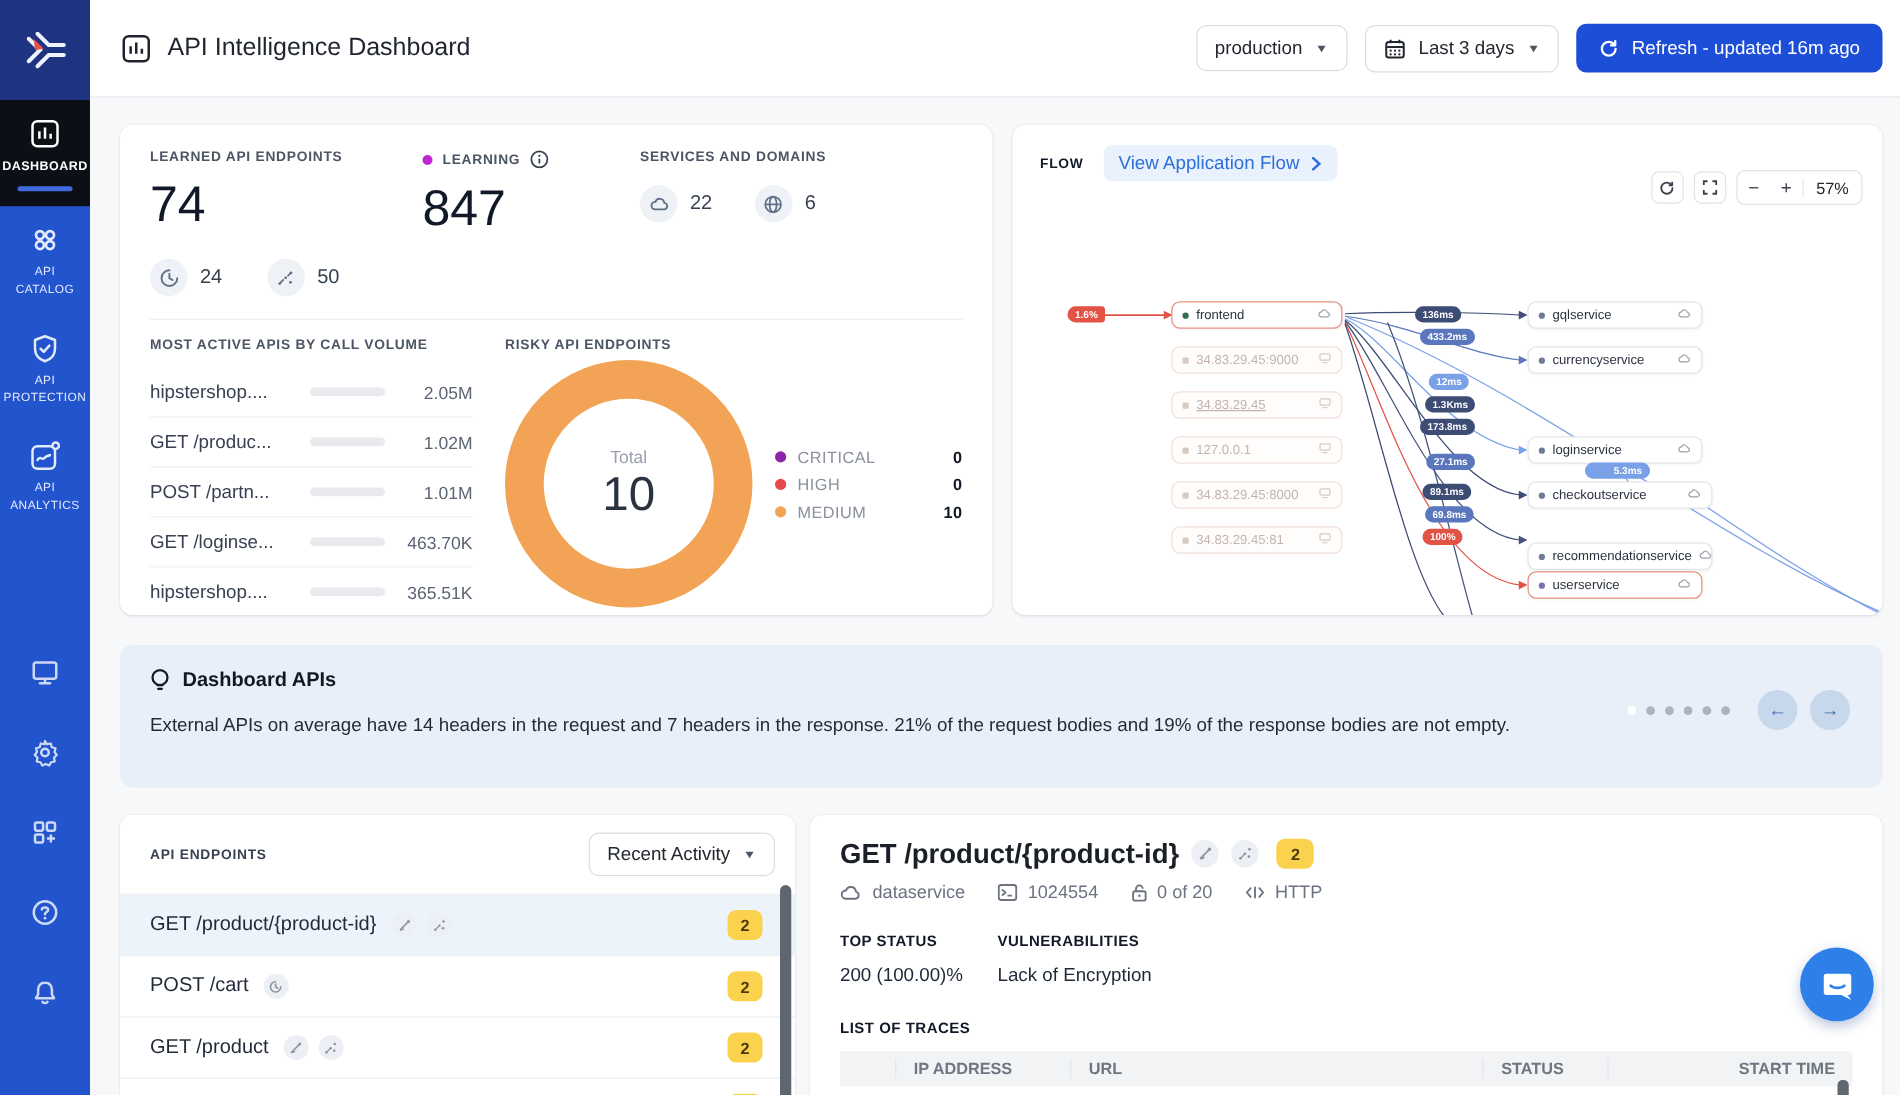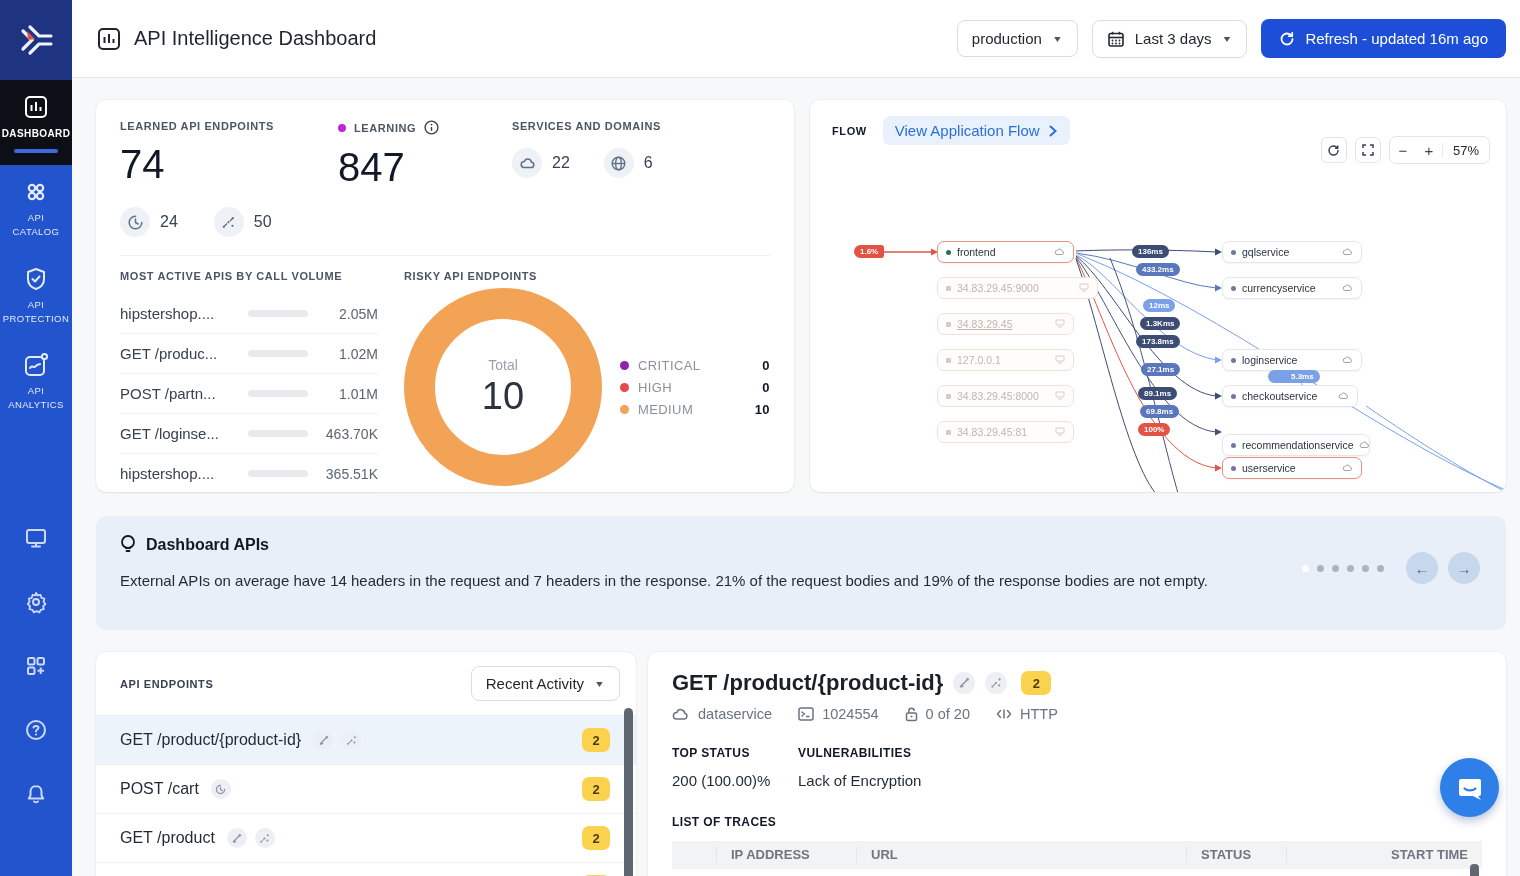--- a/index.html
+++ b/index.html
@@ -448,21 +448,21 @@
     <span class="src-badge">1.6%</span>
 
     <div class="fnode hl" style="left:127px;top:141px;width:137px;">
       <span class="dt" style="background:#2f6d54;"></span>
       <span>frontend</span>
       <span class="ric"><svg width="11" height="9" viewBox="0 0 11 9">
             <path d="M3 7.5 a2 2 0 0 1 .3-4 a2.4 2.4 0 0 1 4.6.5 a1.7 1.7 0 0 1-.3 3.5 Z" fill="none" stroke="#9aa1ac" stroke-width="1"></path>
           </svg></span>
     </div>
 
-    <div class="fnode faded" style="left:127px;top:177px;width:161px;">
+    <div class="fnode faded" style="left:127px;top:177px;width:137px;">
       <span class="dt"></span>
       <span>34.83.29.45:9000</span>
       <span class="ric"><svg width="10" height="9" viewBox="0 0 10 9">
             <rect x="1" y="1" width="8" height="5" rx="1" fill="none" stroke="#d8c9c3" stroke-width="1"></rect>
             <line x1="3" y1="8" x2="7" y2="8" stroke="#d8c9c3" stroke-width="1"></line>
           </svg></span>
     </div>
     <div class="fnode faded" style="left:127px;top:213px;width:137px;text-decoration:underline;">
       <span class="dt"></span>
       <span>34.83.29.45</span>
@@ -510,21 +510,21 @@
             <path d="M3 7.5 a2 2 0 0 1 .3-4 a2.4 2.4 0 0 1 4.6.5 a1.7 1.7 0 0 1-.3 3.5 Z" fill="none" stroke="#9aa1ac" stroke-width="1"></path>
           </svg></span>
     </div>
     <div class="fnode" style="left:412px;top:249px;width:140px;">
       <span class="dt"></span>
         <span>loginservice</span>
       <span class="ric"><svg width="11" height="9" viewBox="0 0 11 9">
             <path d="M3 7.5 a2 2 0 0 1 .3-4 a2.4 2.4 0 0 1 4.6.5 a1.7 1.7 0 0 1-.3 3.5 Z" fill="none" stroke="#9aa1ac" stroke-width="1"></path>
           </svg></span>
     </div>
-    <div class="fnode" style="left:412px;top:285px;width:136px;">
+    <div class="fnode" style="left:412px;top:285px;width:148px;">
       <span class="dt"></span>
         <span>checkoutservice</span>
       <span class="ric"><svg width="11" height="9" viewBox="0 0 11 9">
             <path d="M3 7.5 a2 2 0 0 1 .3-4 a2.4 2.4 0 0 1 4.6.5 a1.7 1.7 0 0 1-.3 3.5 Z" fill="none" stroke="#9aa1ac" stroke-width="1"></path>
           </svg></span>
     </div>
     <div class="fnode" style="left:412px;top:321px;width:148px;margin-top:13px;">
       <span class="dt"></span>
         <span>recommendationservice</span>
       <span class="ric"><svg width="11" height="9" viewBox="0 0 11 9">

